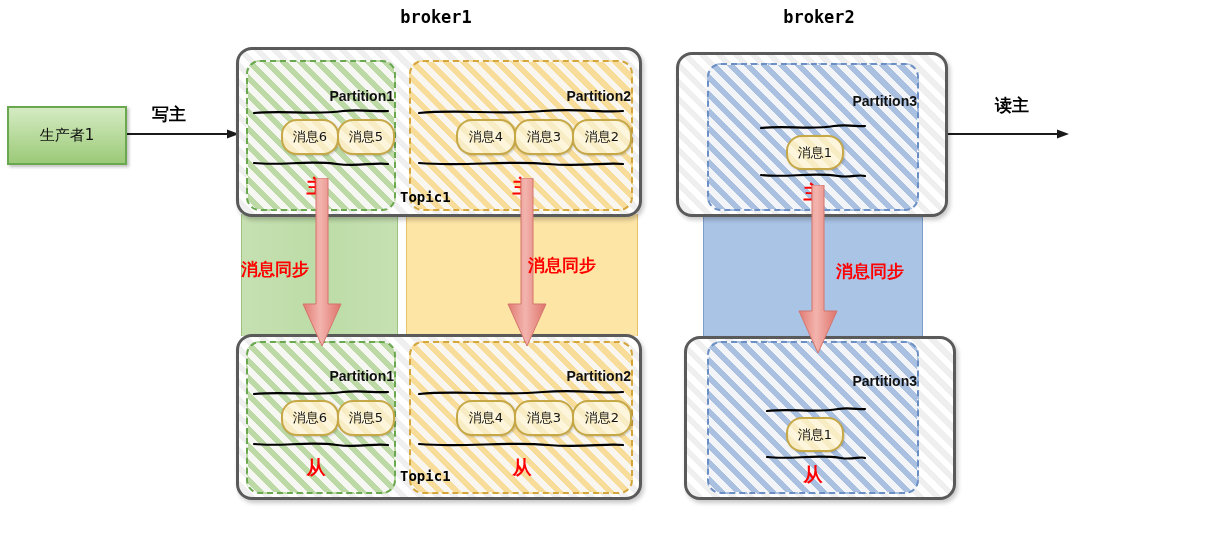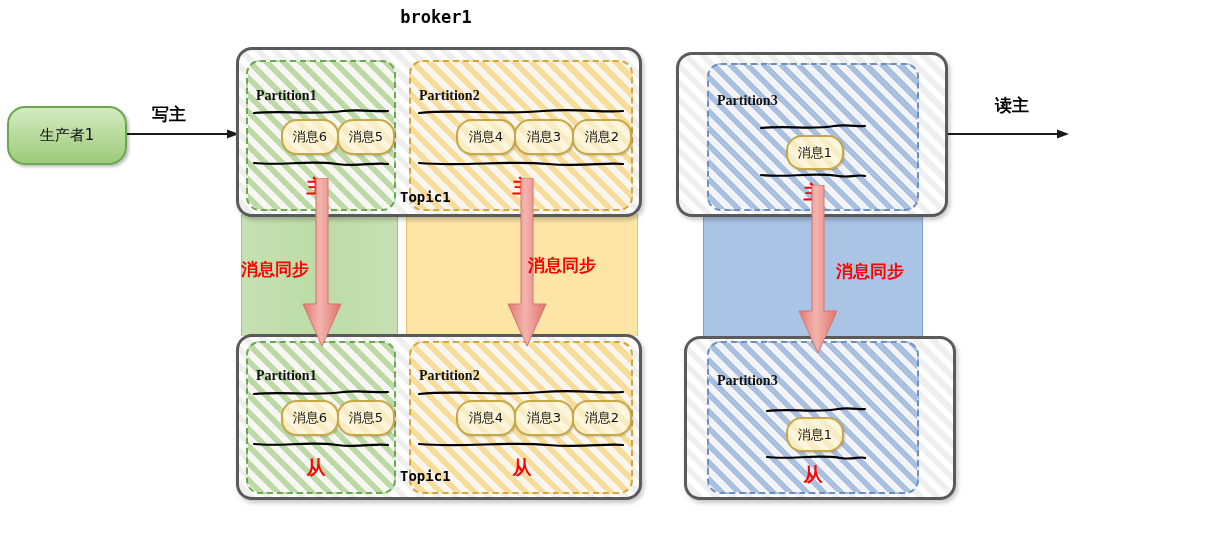--- a/index.html
+++ b/index.html
@@ -35,22 +35,22 @@
   }
 
   
   .part{
     border:2px dashed #6aa84f;
     border-radius:14px;
     z-index:7;
   }
   .part .plabel{
     position:absolute;left:8px;right:0;
-    font-family:Liberation Serif, serif;
-    font-weight:bold;font-size:14px;color:#111;text-align:left;
+    font-family:Liberation Sans, sans-serif;
+    font-weight:bold;font-size:14px;color:#111;text-align:right;
   }
   .part.green{
     border-color:#6aa84f;
     background-color:#ffffff;
     background-image:repeating-linear-gradient(45deg,
         #f6f6f2 0px,#f6f6f2 6px,
         #bcd9a6 6px,#bcd9a6 12px);
   }
   .part.yellow{
     border-color:#d4a63c;
@@ -113,21 +113,21 @@
 
   
   .syncarrow{z-index:20;}
   .synclabel{
     color:#ff0000;font-weight:bold;font-size:17px;z-index:21;white-space:nowrap;
     font-family:"DejaVu Sans","Liberation Sans",sans-serif;
   }
 
   
   .endpoint{
-    border-radius:18px;
+    border-radius:0;
     display:flex;align-items:center;justify-content:center;
     font-size:15px;color:#111;z-index:5;
     box-shadow:2px 2px 3px rgba(0,0,0,.25);
     font-family:"DejaVu Sans","Liberation Sans",sans-serif;
   }
   .endpoint.producer{
     background:linear-gradient(to bottom,#d4ebc2,#9cca78);
     border:2px solid #6aa84f;
   }
   .endpoint.consumer{
@@ -189,20 +189,21 @@
   </div>
   <div class="abs hrule" style="left:418px;top:159px;width:206px;">
     <svg width="206" height="8" viewBox="0 0 206 8">
         <path d="M1,4 C45,8 88,1 130,5 C165,8 188,3 205,5" stroke="#000" stroke-width="2.2" fill="none" stroke-linecap="round"></path>
       </svg>
   </div>
   <div class="abs role" style="left:502px;top:174px;width:40px;">主</div>
 
   <div class="abs topic-label" style="left:400px;top:189px;">Topic1</div>
 
+  <div class="abs broker-title" style="left:719px;top:7px;width:200px;">broker2</div>
 
   <div class="abs broker-box" style="left:676px;top:52px;width:272px;height:165px;"></div>
 
   <div class="abs part blue" style="left:707px;top:63px;width:212px;height:148px;">
     <div class="plabel" style="top:28px;">Partition3</div>
   </div>
   <div class="abs hrule" style="left:760px;top:123px;width:106px;">
     <svg width="106" height="8" viewBox="0 0 106 8">
         <path d="M1,5 C25,2 50,7 74,3 C88,1 98,4 105,3" stroke="#000" stroke-width="2.2" fill="none" stroke-linecap="round"></path>
       </svg>

